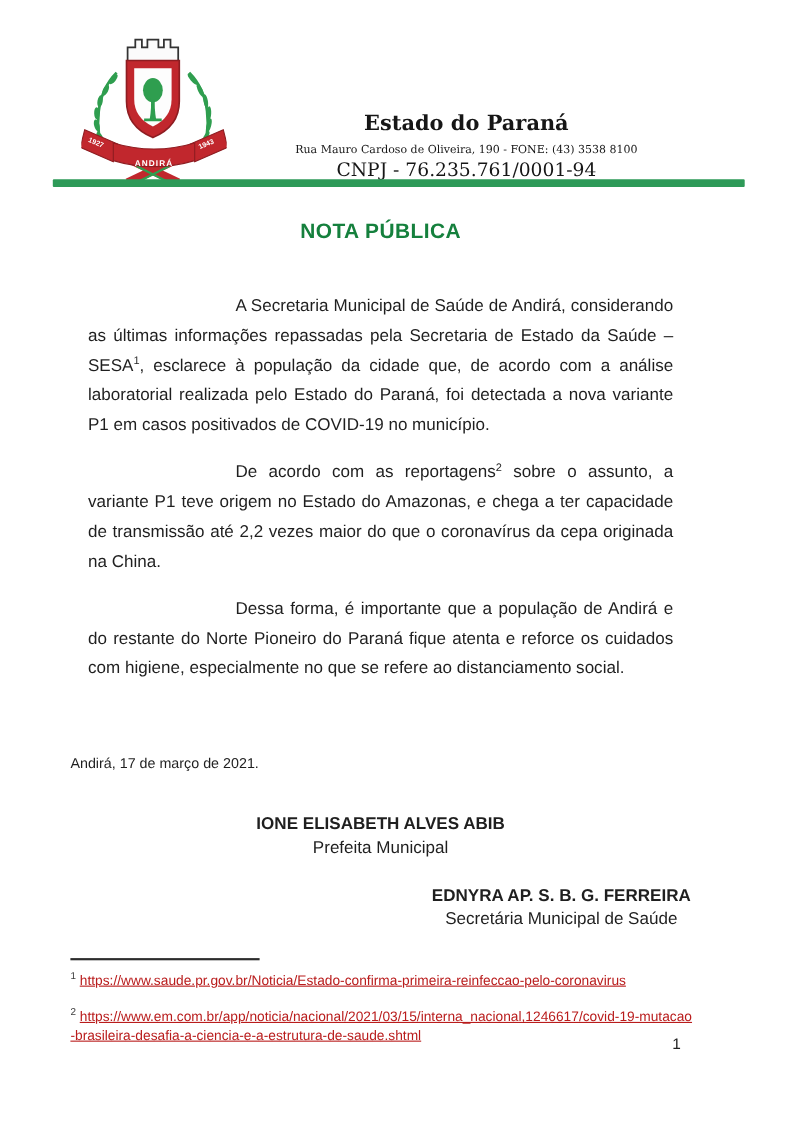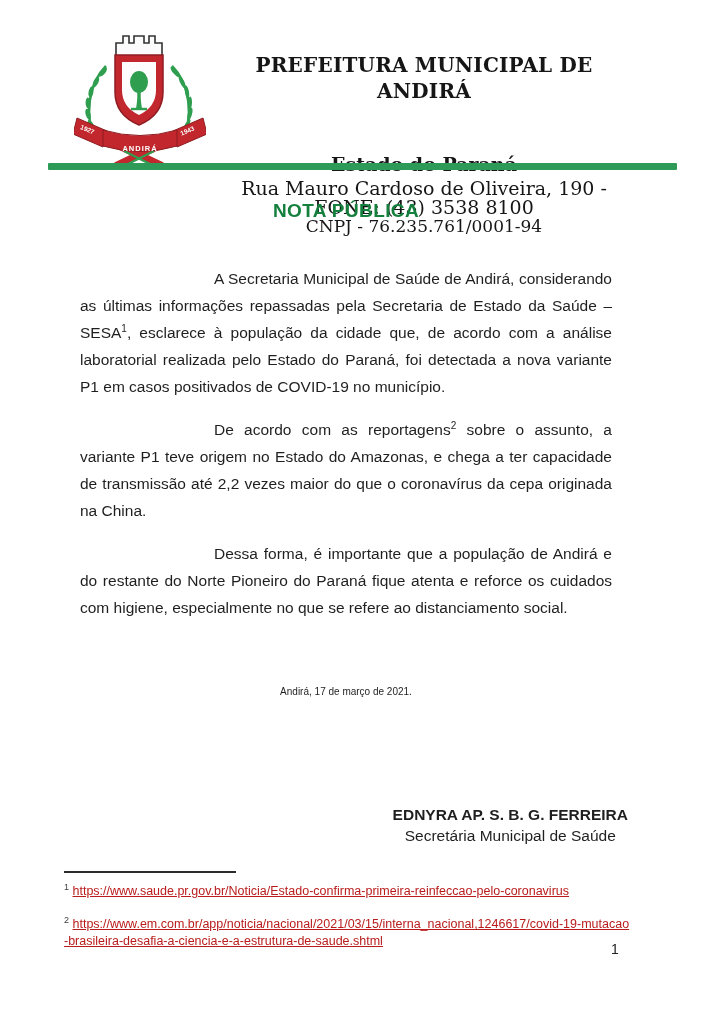--- a/index.html
+++ b/index.html
@@ -7,31 +7,31 @@
     position:relative;width:724px;height:1024px;background:#ffffff;
     font-family:"Liberation Sans", sans-serif;color:#1f1f1f;overflow:hidden;
     margin:0 auto;
   }
   
   .crest{position:absolute;left:74px;top:30px;width:132px;height:140px;}
   .head-text{position:absolute;left:206px;top:52px;width:436px;text-align:center;
     font-family:"DejaVu Serif","Liberation Serif",serif;color:#161616;}
   .org-name{font-size:20px;font-weight:bold;line-height:26px;letter-spacing:.2px;}
   .org-state{font-size:19px;font-weight:bold;line-height:24px;margin-top:48px;}
-  .org-address{font-size:19px;line-height:19px;margin-top:3px;}
+  .org-address{font-size:10px;line-height:19px;margin-top:3px;}
   .org-cnpj{font-size:17px;line-height:18px;}
   .green-bar{position:absolute;left:48px;top:163px;width:629px;height:7px;border-radius:1px;}
   
   .doc-title{position:absolute;left:64px;top:200px;width:564px;margin:0;
     text-align:center;font-size:19px;font-weight:bold;letter-spacing:.4px;color:#15803d;}
   .body{position:absolute;left:64px;top:249px;width:564px;
     font-size:15.5px;line-height:27px;text-align:justify;}
   .body p{margin:16px;text-indent:134px;}
   .body sup{font-size:10px;line-height:0;}
-  .date-line{position:absolute;left:64px;top:686px;width:564px;text-align:center;font-size:10px;}
+  .date-line{position:absolute;left:64px;top:686px;width:564px;text-align:left;font-size:13px;}
   .sig{line-height:21px;font-size:15.5px;}
   .sig .sig-name{font-weight:bold;}
   .sig-mayor{position:absolute;left:64px;top:739px;width:564px;text-align:center;}
   .sig-secretary-wrap{position:absolute;left:64px;top:804px;width:564px;text-align:right;}
   .sig-secretary{display:inline-block;text-align:center;}
   
   .fn-rule{position:absolute;left:64px;top:871px;width:172px;height:0;
     border-top:2px solid #2c2c2c;}
   .footnotes{position:absolute;left:64px;top:879px;width:566px;
     font-size:12.5px;line-height:17px;color:#3d3d3d;}
@@ -92,38 +92,41 @@
       <path d="M3 88 L33 101 L29 117 L-1 104 Z" fill="#c1272d" stroke="#8e1d22" stroke-width="1"></path>
       <path d="M129 88 L99 101 L103 117 L133 104 Z" fill="#c1272d" stroke="#8e1d22" stroke-width="1"></path>
       <path d="M29 100 Q66 111 103 100 L103 116 Q66 127 29 116 Z" fill="#c1272d" stroke="#8e1d22" stroke-width="1"></path>
       <text x="6" y="102" transform="rotate(23 14 100)" font-size="6.5" font-weight="bold" fill="#ffffff" font-family="Liberation Sans, sans-serif">1927</text>
       <text x="106" y="102" transform="rotate(-23 116 100)" font-size="6.5" font-weight="bold" fill="#ffffff" font-family="Liberation Sans, sans-serif">1943</text>
       <text x="66" y="121" text-anchor="middle" font-size="7.5" font-weight="bold" letter-spacing="1" fill="#ffffff" font-family="Liberation Sans, sans-serif">ANDIRÁ</text>
     </g>
   </svg>
 
   <div class="head-text">
-    <div class="org-name">PREFEITURA MUNICIPAL DE ANDIRÁ</div>
     <div class="org-state">Estado do Paraná</div>
     <div class="org-address">Rua Mauro Cardoso de Oliveira, 190 - FONE: (43) 3538 8100</div>
     <div class="org-cnpj">CNPJ - 76.235.761/0001-94</div>
   </div>
 
   <div class="green-bar" id="green-bar" style="background: rgb(46, 154, 88);"></div>
 
   <h1 class="doc-title">NOTA PÚBLICA</h1>
 
   <main class="body" id="body-paragraphs">
       <p>A Secretaria Municipal de Saúde de Andirá, considerando as últimas informações repassadas pela Secretaria de Estado da Saúde – SESA<sup>1</sup>, esclarece à população da cidade que, de acordo com a análise laboratorial realizada pelo Estado do Paraná, foi detectada a nova variante P1 em casos positivados de COVID-19 no município.</p>
       <p>De acordo com as reportagens<sup>2</sup> sobre o assunto, a variante P1 teve origem no Estado do Amazonas, e chega a ter capacidade de transmissão até 2,2 vezes maior do que o coronavírus da cepa originada na China.</p>
       <p>Dessa forma, é importante que a população de Andirá e do restante do Norte Pioneiro do Paraná fique atenta e reforce os cuidados com higiene, especialmente no que se refere ao distanciamento social.</p>
     </main>
 
   <div class="date-line">Andirá, 17 de março de 2021.</div>
 
+  <div class="sig sig-mayor">
+    <div class="sig-name">IONE ELISABETH ALVES ABIB</div>
+    <div class="sig-role">Prefeita Municipal</div>
+  </div>
 
   <div class="sig-secretary-wrap">
     <div class="sig sig-secretary">
       <div class="sig-name">EDNYRA AP. S. B. G. FERREIRA</div>
       <div class="sig-role">Secretária Municipal de Saúde</div>
     </div>
   </div>
 
   <div class="fn-rule"></div>
   <div class="footnotes" id="footnotes">

